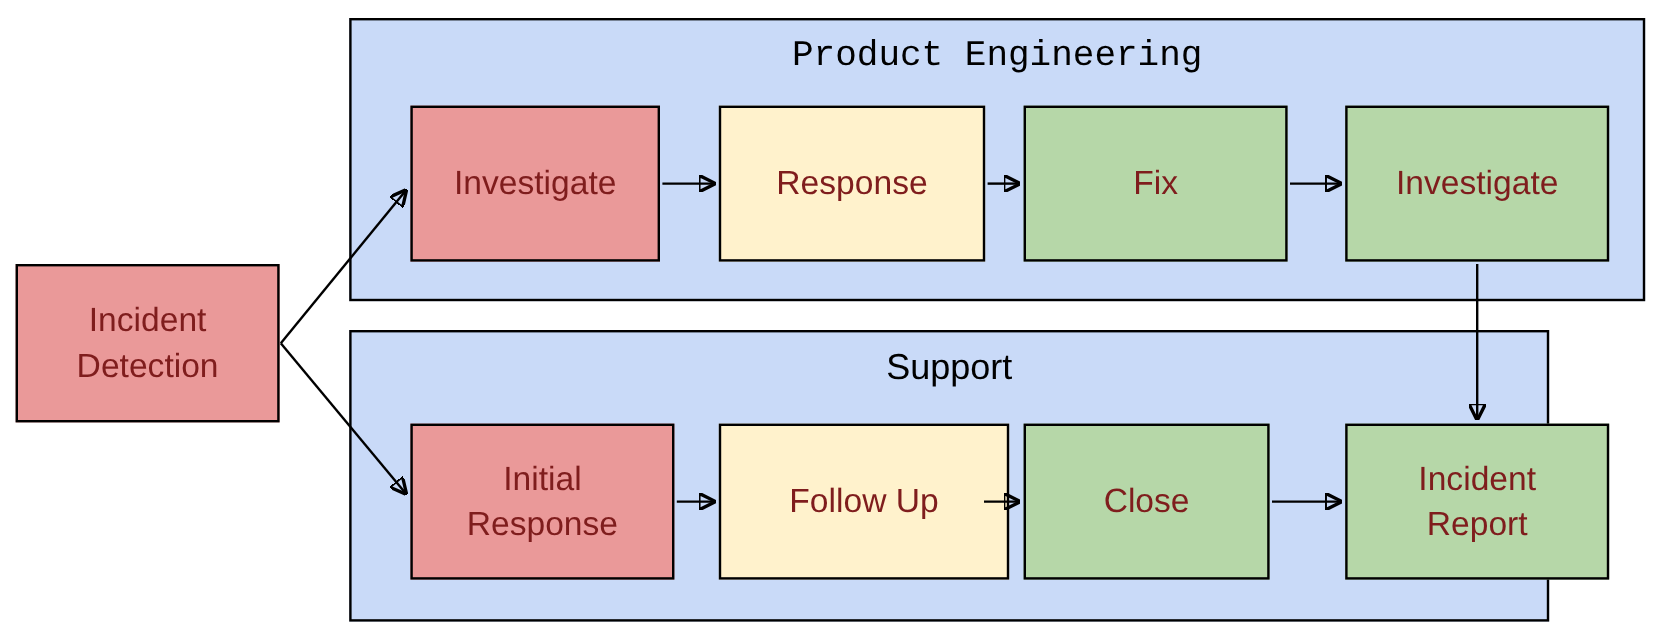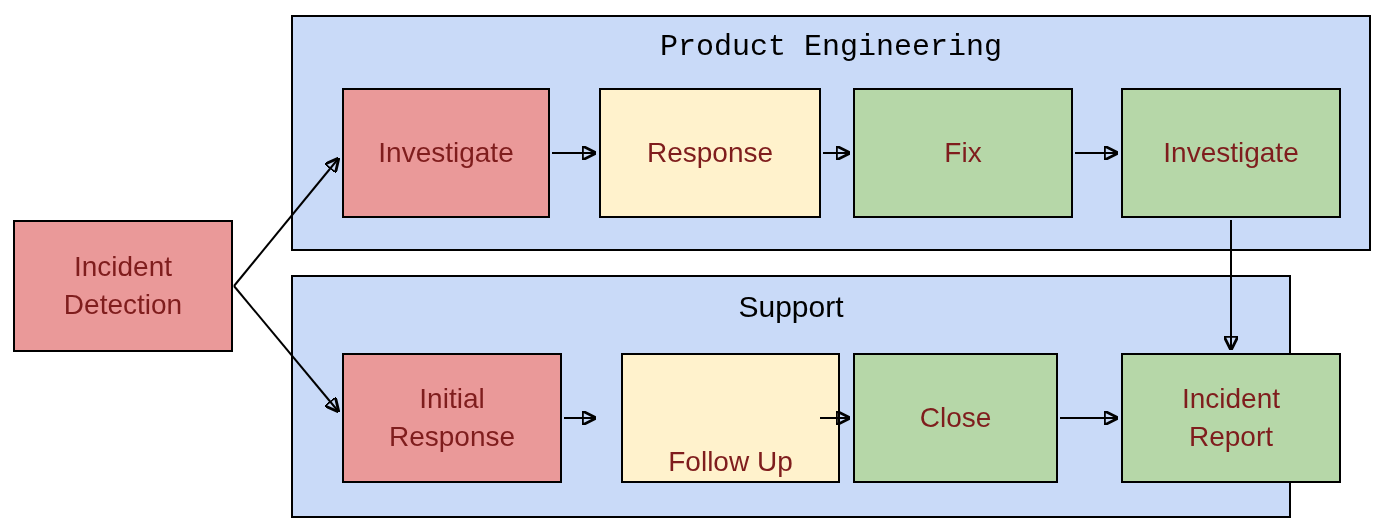--- a/index.html
+++ b/index.html
@@ -50,21 +50,21 @@
   #node-incident-detection { left: 13px;  top: 220px; width: 220px; height: 132px; }
 
   
   #node-investigate { left: 342px;  top: 88px; width: 208px; height: 130px; }
   #node-mitigate    { left: 599px;  top: 88px; width: 222px; height: 130px; }
   #node-fix         { left: 853px;  top: 88px; width: 220px; height: 130px; }
   #node-postmortem  { left: 1121px; top: 88px; width: 220px; height: 130px; }
 
   
   #node-initial-response { left: 342px;  top: 353px; width: 220px; height: 130px; }
-  #node-follow-up        { left: 621px;  top: 353px; width: 219px; height: 130px; align-items: flex-end; }
+  #node-follow-up        { left: 599px;  top: 353px; width: 242px; height: 130px; }
   #node-close            { left: 853px;  top: 353px; width: 205px; height: 130px; }
   #node-incident-report  { left: 1121px; top: 353px; width: 220px; height: 130px; }
 
   .arrow-layer {
     position: absolute;
     left: 0;
     top: 0;
     width: 1386px;
     height: 526px;
     pointer-events: none;

